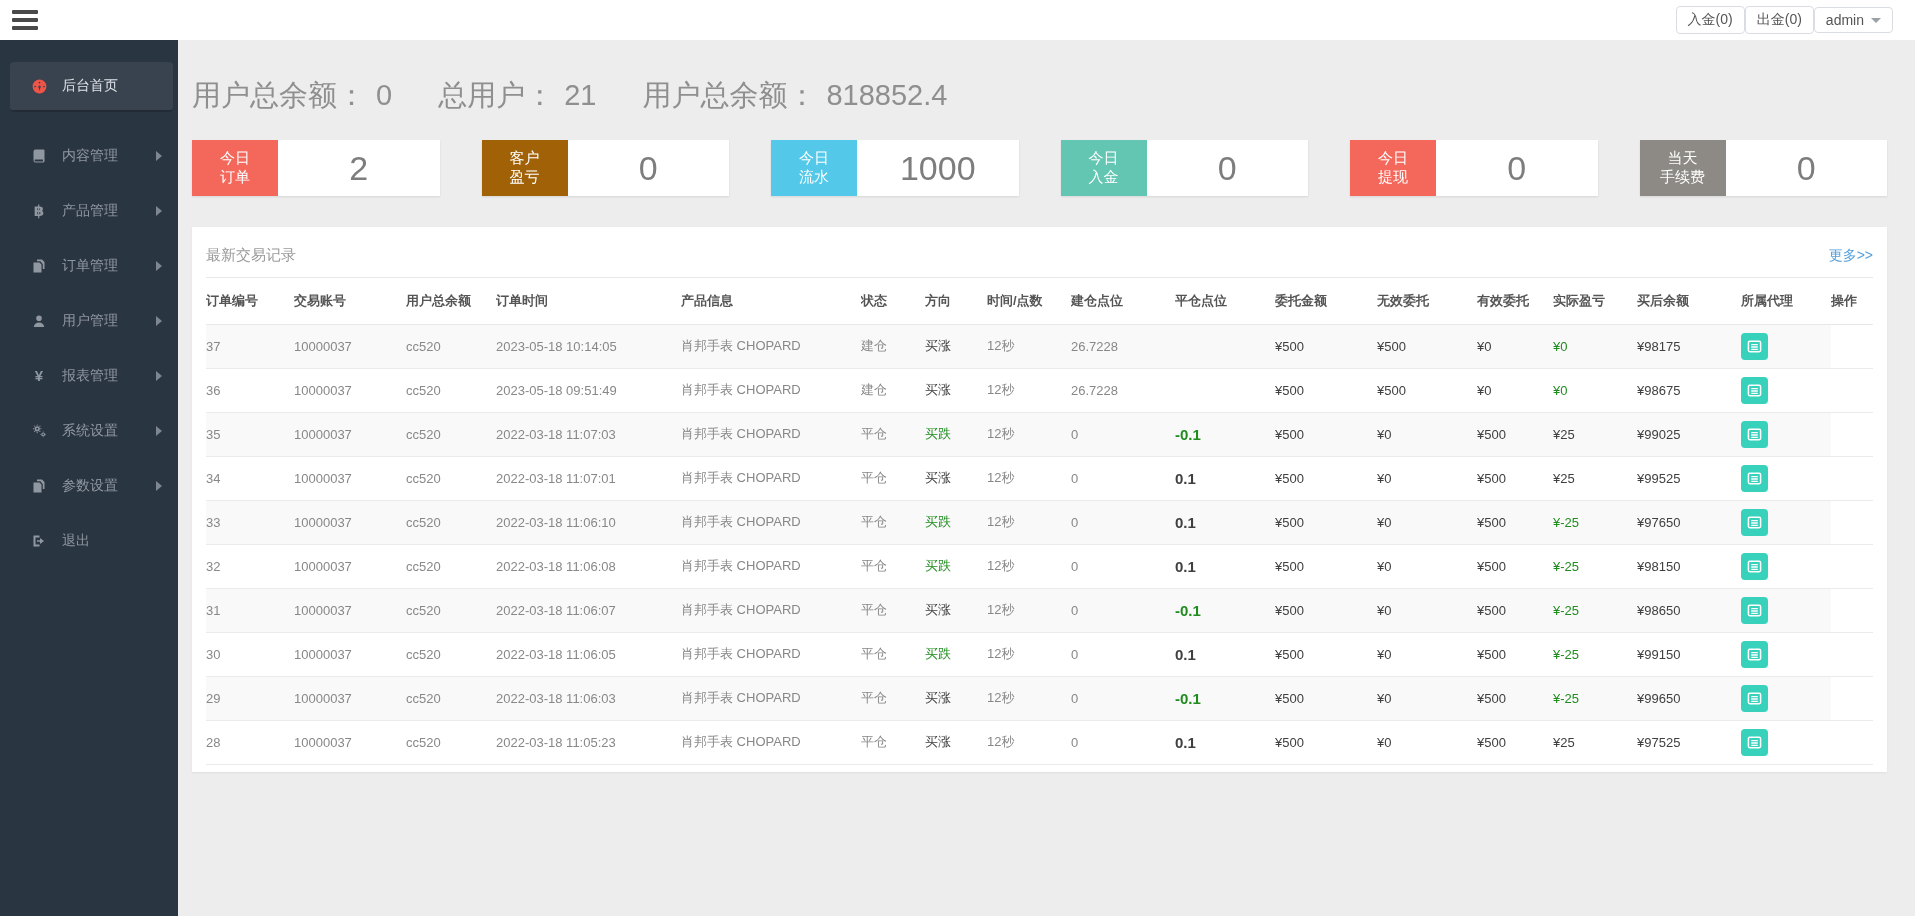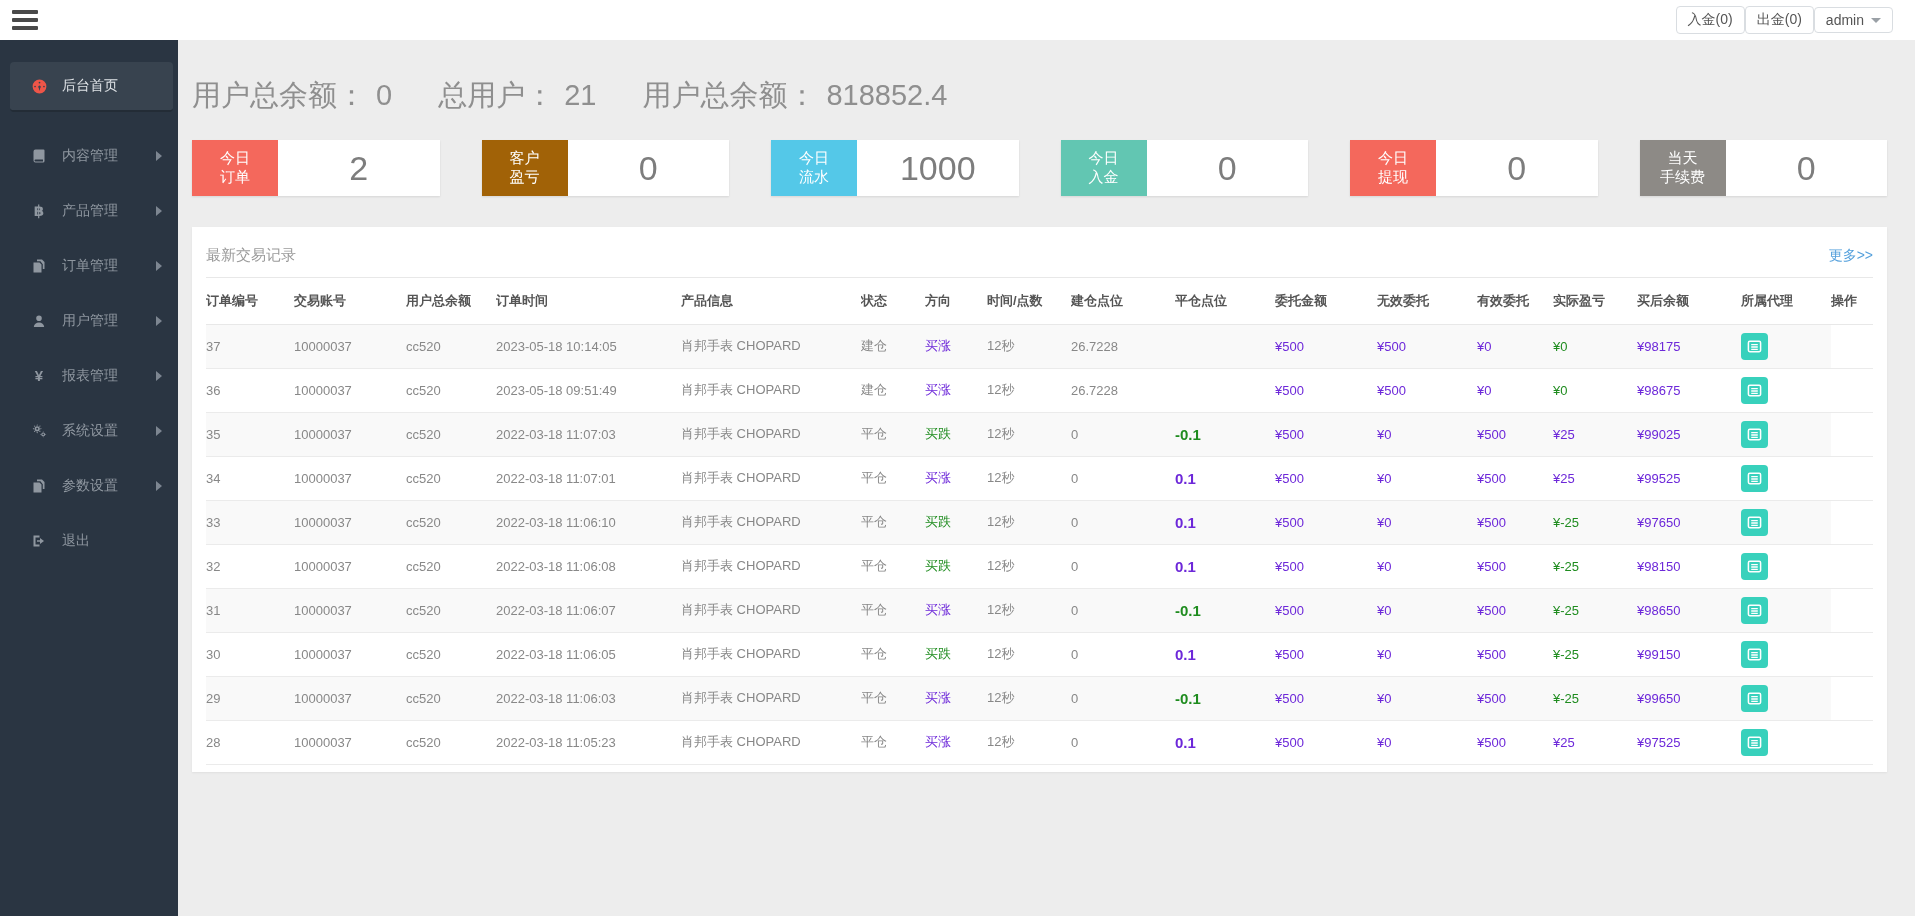--- a/index.html
+++ b/index.html
@@ -59,21 +59,21 @@
   .more-link { color:#54a0dc; font-size:14px; text-decoration:none; cursor:pointer; }
 
   table { width:100%; border-collapse:collapse; table-layout:fixed; font-size:13px;
           color:#888; }
   thead th { text-align:left; font-weight:bold; color:#555; height:46px;
              border-bottom:1px solid #e8e8e8; padding-right:4px; white-space:nowrap;
              overflow:hidden; }
   tbody td { height:44px; padding-right:4px; white-space:nowrap; overflow:hidden; }
   tbody tr { border-bottom:1px solid #ebebeb; }
   tbody tr:nth-child(odd) { background:#f9f9f9; }
-  td.red, th.red { color:#6d28d9; }
+  td.red, th.red { color:#404040; }
   td.green { color:#1f8c1f; }
   td.big { font-size:15px; font-weight:bold; }
   .op-btn { width:27px; height:27px; border:none; border-radius:4px; background:#38d1bc;
             display:inline-flex; align-items:center; justify-content:center;
             cursor:pointer; }
 </style>
 </head>
 <body>
 
 <div class="topbar">

